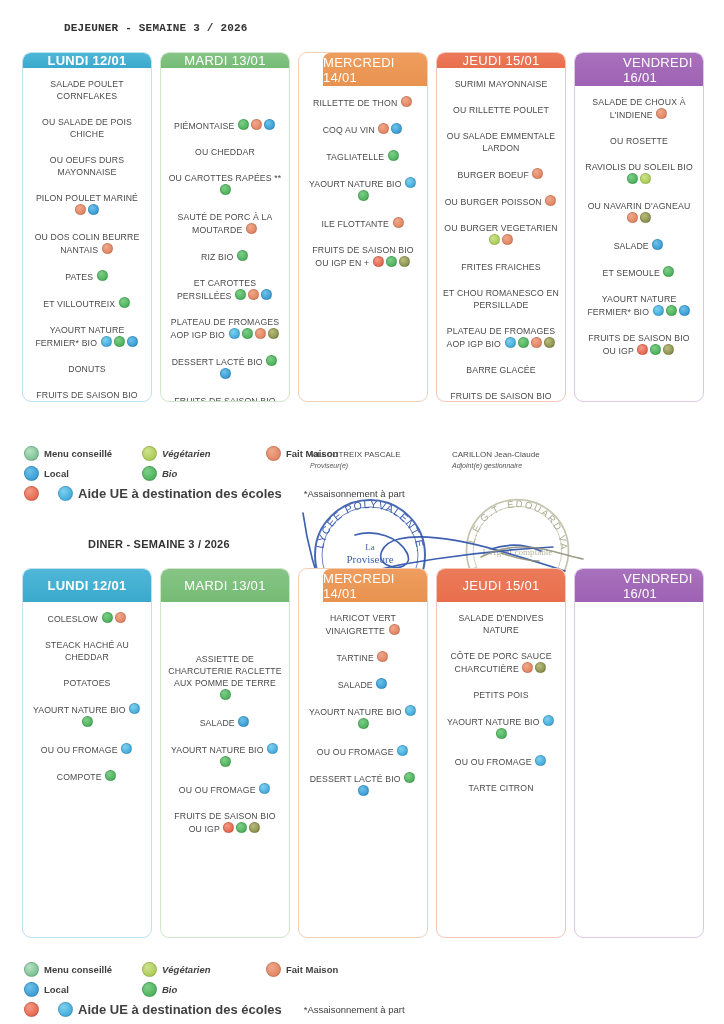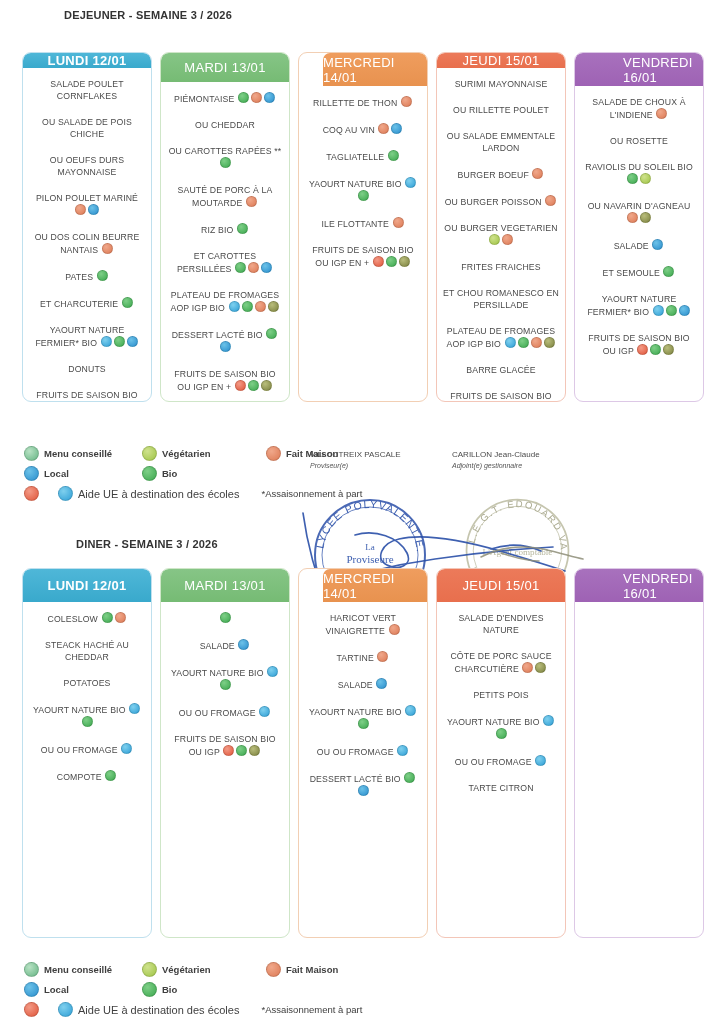--- a/index.html
+++ b/index.html
@@ -8,35 +8,35 @@
     font-family:"Liberation Sans","DejaVu Sans",sans-serif;
     color:#3d3d3d;
   }
   .page{position:absolute;left:0;top:0;width:724px;height:1024px;}
 
   
   .section-title{
     position:absolute;font-size:11px;font-weight:bold;color:#333;
     letter-spacing:.2px;
   }
-  #lunch-title{left:64px;top:9px;}
-  #dinner-title{left:76px;top:538px;}
+  #lunch-title{left:64px;top:22px;font-family:Liberation Mono, monospace;}
+  #dinner-title{left:88px;top:538px;}
 
   
   .cards{position:absolute;display:flex;gap:8px;left:22px;border-radius:32px;}
   #lunch-cards{top:52px;}
   #dinner-cards{top:568px;}
 
   .card{
     width:130px;border:1px solid #e7c9cf;border-radius:9px;
     background:#fff;overflow:hidden;display:flex;flex-direction:column;
     box-sizing:border-box;
   }
   .card.blue  {border-color:#bfe0ee;}
-  .card.green {border-color:#cfe6c8;}
+  .card.green {border-color:#cfe6c8;gap:41px;}
   .card.orange{border-color:#f2cfb4;}
   .card.red   {border-color:#f3c6b8;}
   .card.purple{border-color:#ddc8e6;}
 
   .card-head{
     height:33px;display:flex;align-items:center;justify-content:center;
     color:#ffffff;font-size:13px;letter-spacing:.3px;
     border-radius:7px 7px 0 0;
   }
   .blue   .card-head{background:linear-gradient(180deg,#4fb7d8,#39a9cc);font-weight:bold;}
@@ -75,27 +75,27 @@
   .bdg-conseille{background:radial-gradient(circle at 35% 32%,#b8e2c4,#66b584);}
 
   
   .legend{position:absolute;left:24px;font-size:9.5px;}
   #lunch-legend{top:446px;}
   #dinner-legend{top:962px;}
 
   .legend-row{display:flex;align-items:center;margin-bottom:5px;}
   .legend-item{display:flex;align-items:center;margin-right:14px;}
   .legend-item .lbl{font-weight:bold;color:#3f3f3f;font-size:9.5px;}
-  .legend-item .lbl.small{font-weight:normal;font-size:11px;}
+  .legend-item .lbl.small{font-weight:bold;font-size:13px;}
   .lg-ico{
     display:inline-block;width:13px;height:13px;border-radius:50%;
     margin-right:5px;border:1px solid rgba(0,0,0,.12);flex:none;
   }
   .lg-col1{width:104px;text-align:right;}
-  .lg-col2{width:110px;}
+  .lg-col2{width:110px;font-style:italic;}
 
   
   .signer{position:absolute;font-size:8px;color:#4a4a4a;}
   .signer .role{font-style:italic;font-size:7px;margin-top:3px;color:#555;}
   #signer-1{left:310px;top:450px;}
   #signer-2{left:452px;top:450px;}
 
   
   .stamp{position:absolute;pointer-events:none;}
   #stamp-left{left:305px;top:490px;width:130px;height:130px;}
@@ -112,21 +112,21 @@
   <div class="cards" id="lunch-cards">
       <div class="card blue">
         <div class="card-head">LUNDI 12/01</div>
         <div class="card-body">
           <div class="course"><span class="txt">SALADE POULET CORNFLAKES</span></div>
           <div class="course"><span class="txt">OU SALADE DE POIS CHICHE</span></div>
           <div class="course"><span class="txt">OU OEUFS DURS MAYONNAISE</span></div>
           <div class="course"><span class="txt">PILON POULET MARINÉ </span><span class="bdg bdg-maison"></span><span class="bdg bdg-local"></span></div>
           <div class="course"><span class="txt">OU DOS COLIN BEURRE NANTAIS </span><span class="bdg bdg-maison"></span></div>
           <div class="course"><span class="txt">PATES </span><span class="bdg bdg-bio"></span></div>
-          <div class="course"><span class="txt">ET CHARCUTERIE </span><span class="bdg bdg-bio"></span></div>
+          <div class="course"><span class="txt">ET VILLOUTREIX </span><span class="bdg bdg-bio"></span></div>
           <div class="course"><span class="txt">YAOURT NATURE FERMIER* BIO </span><span class="bdg bdg-ue"></span><span class="bdg bdg-bio"></span><span class="bdg bdg-local"></span></div>
           <div class="course"><span class="txt">DONUTS</span></div>
           <div class="course"><span class="txt">FRUITS DE SAISON BIO OU IGP EN + </span><span class="bdg bdg-aide"></span><span class="bdg bdg-bio"></span><span class="bdg bdg-dark"></span></div>
         </div>
       </div>
       <div class="card green">
         <div class="card-head">MARDI 13/01</div>
         <div class="card-body">
           <div class="course"><span class="txt">PIÉMONTAISE </span><span class="bdg bdg-bio"></span><span class="bdg bdg-maison"></span><span class="bdg bdg-local"></span></div>
           <div class="course"><span class="txt">OU CHEDDAR</span></div>
@@ -283,21 +283,21 @@
           <div class="course"><span class="txt">STEACK HACHÉ AU CHEDDAR</span></div>
           <div class="course"><span class="txt">POTATOES</span></div>
           <div class="course"><span class="txt">YAOURT NATURE BIO </span><span class="bdg bdg-ue"></span><span class="bdg bdg-bio"></span></div>
           <div class="course"><span class="txt">OU OU FROMAGE </span><span class="bdg bdg-ue"></span></div>
           <div class="course"><span class="txt">COMPOTE </span><span class="bdg bdg-bio"></span></div>
         </div>
       </div>
       <div class="card green">
         <div class="card-head">MARDI 13/01</div>
         <div class="card-body">
-          <div class="course"><span class="bdg bdg-bio"></span></div>
+          <div class="course"><span class="txt">ASSIETTE DE CHARCUTERIE RACLETTE AUX POMME DE TERRE </span><span class="bdg bdg-bio"></span></div>
           <div class="course"><span class="txt">SALADE </span><span class="bdg bdg-local"></span></div>
           <div class="course"><span class="txt">YAOURT NATURE BIO </span><span class="bdg bdg-ue"></span><span class="bdg bdg-bio"></span></div>
           <div class="course"><span class="txt">OU OU FROMAGE </span><span class="bdg bdg-ue"></span></div>
           <div class="course"><span class="txt">FRUITS DE SAISON BIO OU IGP </span><span class="bdg bdg-aide"></span><span class="bdg bdg-bio"></span><span class="bdg bdg-dark"></span></div>
         </div>
       </div>
       <div class="card orange">
         <div class="card-head">MERCREDI 14/01</div>
         <div class="card-body">
           <div class="course"><span class="txt">HARICOT VERT VINAIGRETTE </span><span class="bdg bdg-maison"></span></div>

